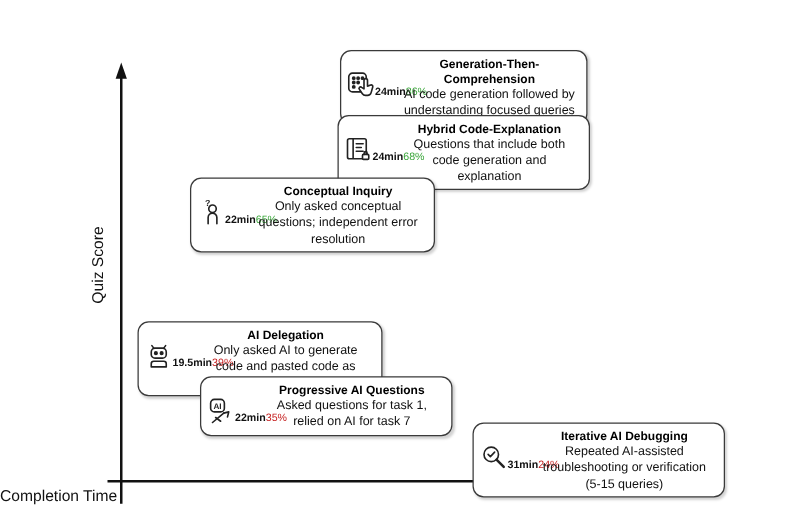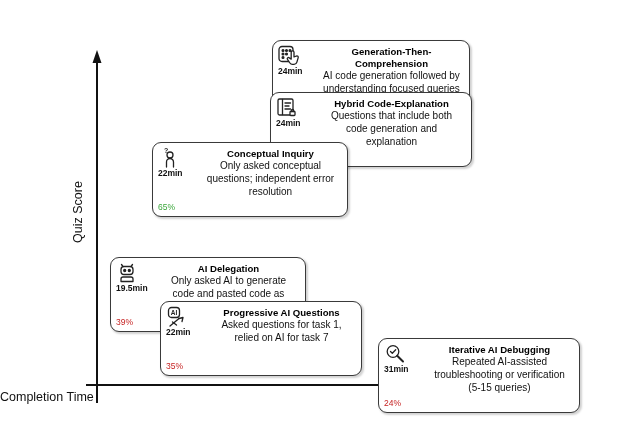--- a/index.html
+++ b/index.html
@@ -9,21 +9,21 @@
   }
   #axes { position:absolute; left:0; top:0; }
   .axis-label { position:absolute; font-size:12.5px; color:#111; }
   .ylabel { left:38px; top:205px; width:80px; text-align:center; transform:rotate(-90deg); }
   .xlabel { left:0; top:390px; width:580px; }
   .box {
     position:absolute; background:#fff; border:1.3px solid #3a3a3a; border-radius:9px;
     box-shadow:1.5px 1.5px 2px rgba(0,0,0,0.18);
     display:flex; align-items:flex-start; gap:5px; padding:4px 7px 3px 5px; box-sizing:border-box;
   }
-  .icon-col { display:flex; flex-direction:column; align-items:flex-start; width:38px; flex-shrink:0; }
+  .icon-col { display:flex; flex-direction:row; align-items:flex-end; width:38px; flex-shrink:0; }
   .icon { width:22px; height:22px; display:block; }
   .icon svg { width:22px; height:22px; stroke:#222; fill:none; stroke-width:1.3; stroke-linecap:round; stroke-linejoin:round; }
   .time { font-size:8.5px; font-weight:bold; color:#111; line-height:1.15; white-space:nowrap; }
   .score { font-size:8.5px; font-weight:normal; line-height:1.15;margin-top:24px; }
   .score-good { color:#3aa63a; }
   .score-bad  { color:#c62323; }
   .text-col { padding-top:1px;text-align:center; }
   .box-title { font-size:9.6px; font-weight:bold; color:#000; line-height:1.25; }
   .box-desc  { font-size:10px; color:#111; line-height:1.28; }
 </style>

